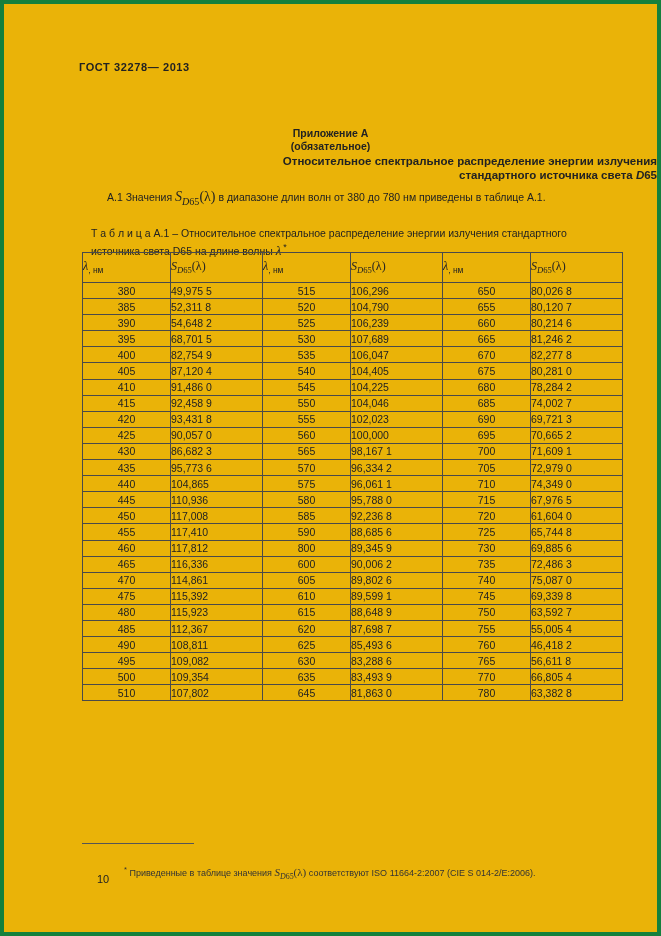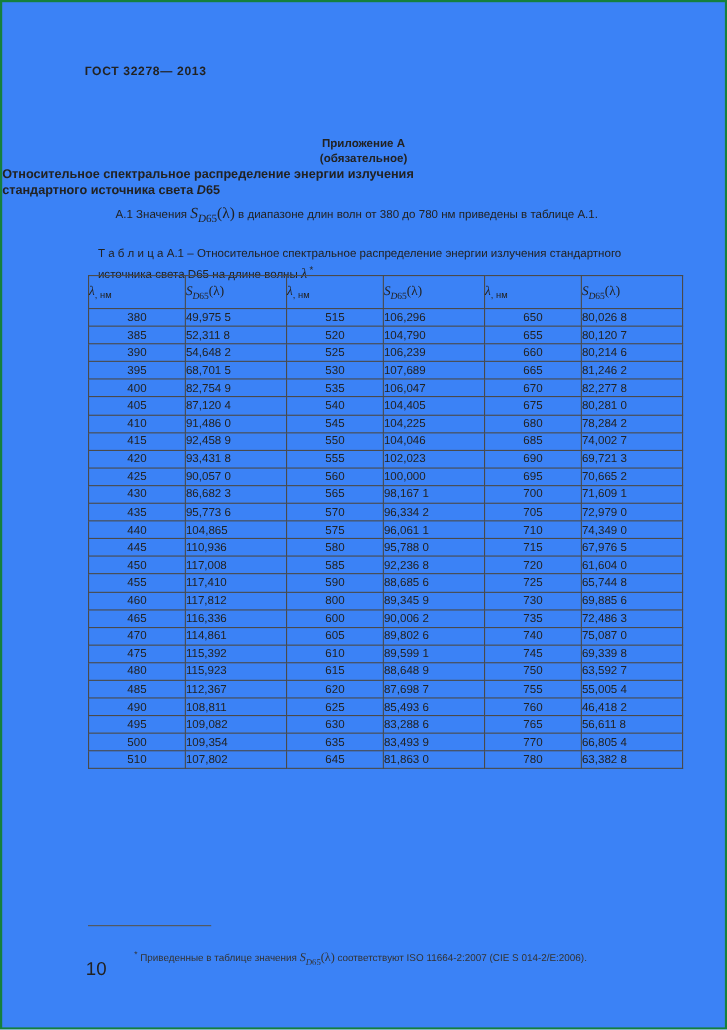--- a/index.html
+++ b/index.html
@@ -1,36 +1,36 @@
 <!DOCTYPE html>
 <html><head>
 <meta charset="utf-8">
 <style>
   html,body{margin:0;padding:0;background:#ffffff;}
   .page{
     position:relative;
     width:661px;height:936px;
-    background:#3b82f6;
-    border:2px solid #15803d;
+    background:#eab308;
+    border:4px solid #15803d;
     box-sizing:border-box;
     font-family:"Liberation Sans", sans-serif;
     color:#222;
     overflow:hidden;
   }
   .doc-number{
     position:absolute;top:57px;left:75px;
     font-size:11px;font-weight:bold;letter-spacing:.6px;
   }
   .appendix{
     position:absolute;top:82px;left:0;right:0;
     text-align:center;font-size:10.5px;font-weight:bold;line-height:13px;margin-top:41px;
   }
   .title{
     position:absolute;top:150px;left:0;right:0;
-    text-align:left;font-size:11.5px;font-weight:bold;line-height:14px;
+    text-align:right;font-size:11.5px;font-weight:bold;line-height:14px;
   }
   .intro{
     position:absolute;top:185px;left:75px;right:45px;
     font-size:10.5px;margin:0;text-indent:28px;line-height:16px;
   }
   .caption{
     position:absolute;top:211px;left:75px;right:42px;
     font-size:10.5px;margin:12px;line-height:13.5px;
   }
   .math{
@@ -71,22 +71,22 @@
   .footnote-rule{
     position:absolute;top:839px;left:78px;width:112px;
     border-top:1px solid #555;height:0;
   }
   .footnote{
     position:absolute;top:843px;left:78px;right:45px;
     font-size:9px;margin:16px;text-indent:26px;line-height:14px;color:#333;
   }
   .footnote .math{font-size:11px;}
   .page-number{
-    position:absolute;top:869px;left:76px;
-    font-size:17px;
+    position:absolute;top:869px;left:93px;
+    font-size:11px;
   }
 </style>
 </head>
 <body>
 
 <div class="page">
 
   <div class="doc-number">ГОСТ  32278— 2013</div>
 
   <div class="appendix">

